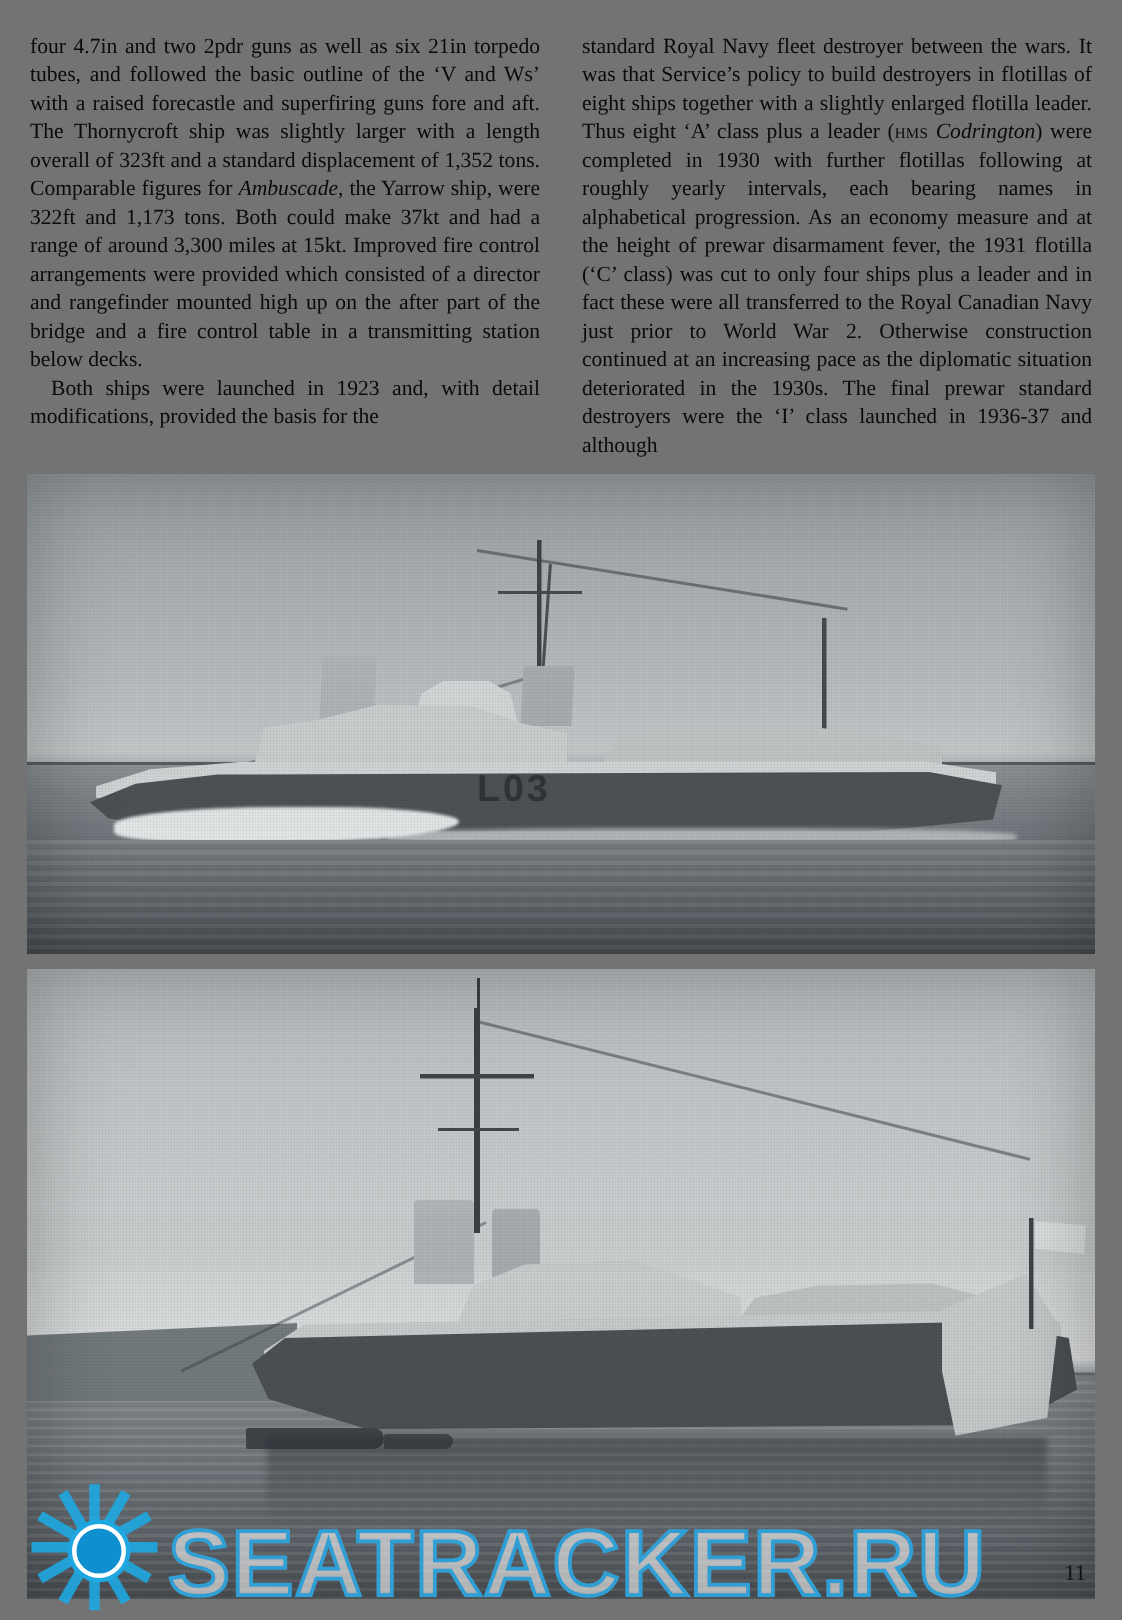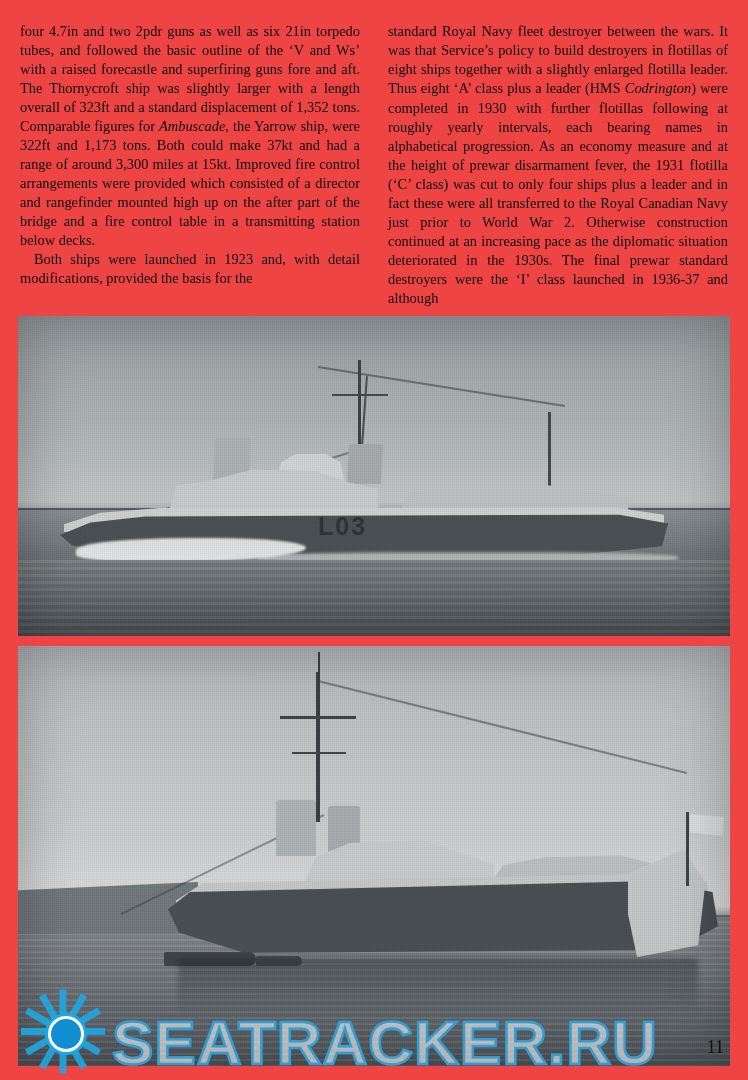--- a/index.html
+++ b/index.html
@@ -4,21 +4,21 @@
 <style>
   html, body {
     margin: 0;
     padding: 0;
     background: #ffffff;
   }
   .page {
     position: relative;
     width: 748px;
     height: 1080px;
-    background: #ef4444;
+    background: #737373;
     overflow: hidden;
     font-family: "Liberation Serif", serif;
   }
   .columns {
     position: absolute;
     top: 22px;
     left: 20px;
     width: 708px;
     display: flex;
     gap: 28px;
@@ -31,21 +31,21 @@
     color: #0a0a0a;
     hyphens: auto;
   }
   .col p {
     margin: 0;
   }
   .col p + p {
     text-indent: 14px;
   }
   .it { font-style: italic; }
-  .sc { font-size: 14px; letter-spacing: 0.2px; }
+  .sc { font-size: 10px; letter-spacing: 0.2px; }
 
   
   .photo {
     position: absolute;
     left: 18px;
     width: 712px;
     overflow: hidden;
     background: #5d6166;
   }
   #photo-top {
@@ -198,21 +198,21 @@
     -webkit-text-stroke: 2.5px #2f9fd6;
     text-shadow: 0 0 2px rgba(255,255,255,0.4);
     white-space: nowrap;
     line-height: 1;
   }
   .page-number {
     position: absolute;
     right: 24px;
     bottom: 22px;
     font-family: "Liberation Serif", serif;
-    font-size: 18px;
+    font-size: 15px;
     color: #111;
   }
 </style>
 </head>
 <body>
 
 <div class="page">
 
   <div class="columns">
 

